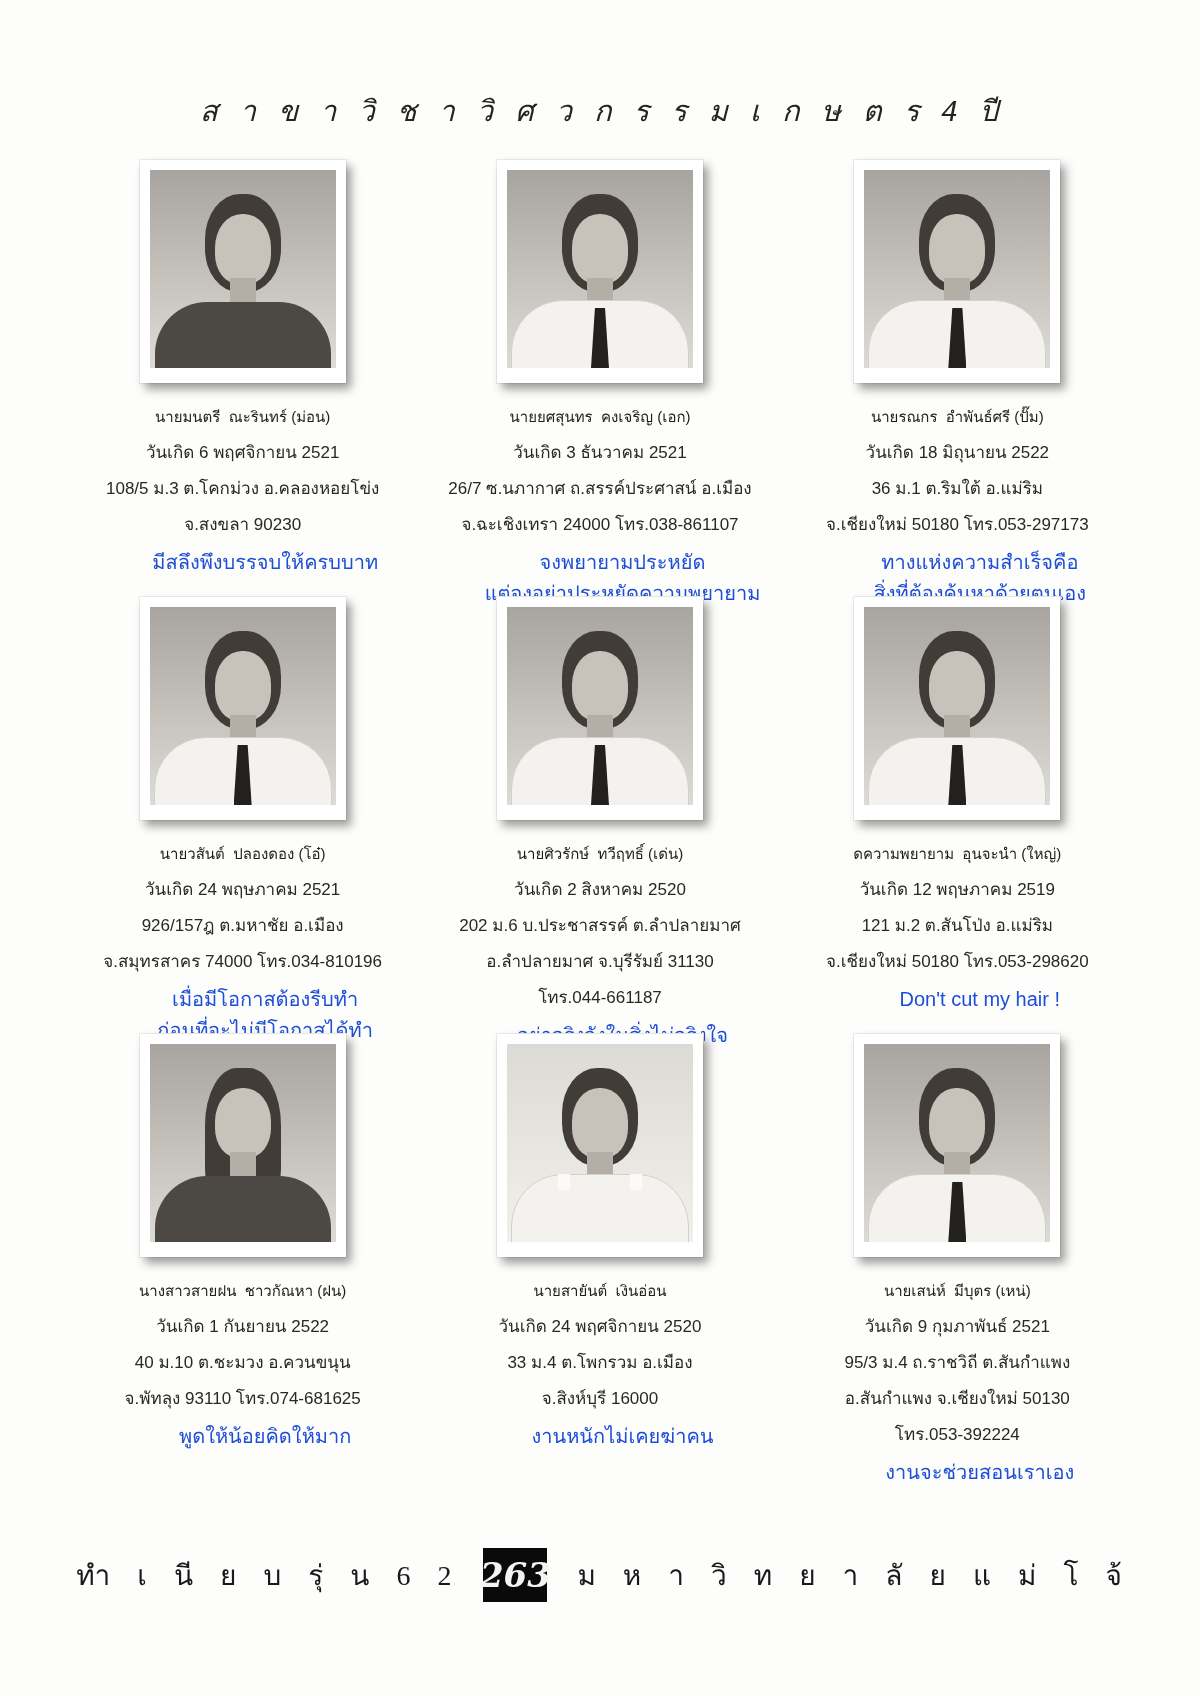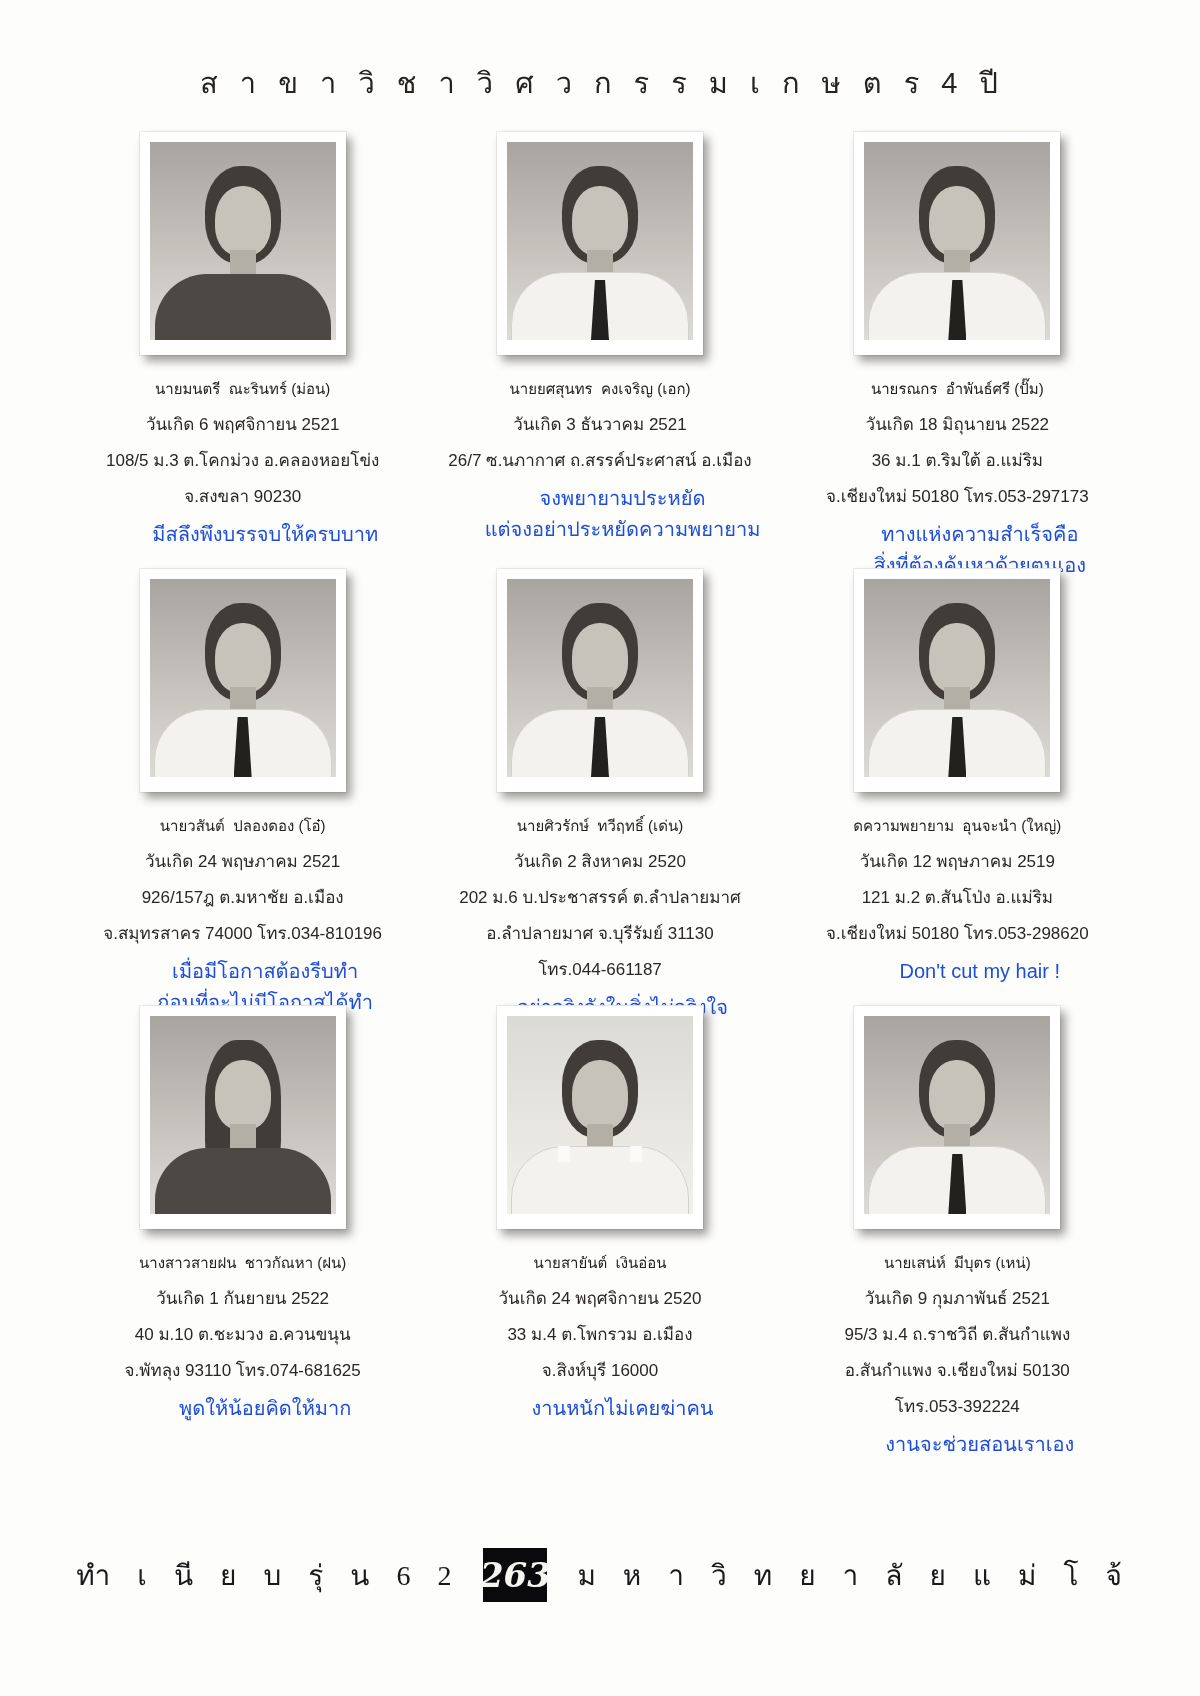--- a/index.html
+++ b/index.html
@@ -5,27 +5,28 @@
   html,body { margin:0; padding:0; }
   body {
     width:1200px; height:1696px;
     background:#fdfdfc;
     font-family:"Liberation Sans", sans-serif;
     color:#1e1c1a;
     position:relative;
     overflow:hidden;
   }
   .page-header {
-    padding-top:60px;
+    padding-top:88px;
     text-align:center;
     font-size:29px;
     font-weight:500;
     letter-spacing:2px;
     word-spacing:10px;
     color:#262220;
+    font-style:italic;
   }
   .grid {
     margin-top:26px;
     display:grid;
     grid-template-columns: 1fr 1fr 1fr;
     grid-auto-rows:437px;
     padding:0 64px;
   }
   .card {
     display:flex;
@@ -160,20 +161,21 @@
         <div class="head"></div>
         <div class="face"></div>
         <div class="neck"></div>
         <div class="shoulders"></div>
         <div class="tie"></div>
       </div>
     </div>
     <div class="name">นายยศสุนทร  คงเจริญ (เอก)</div>
     <div class="line">วันเกิด 3 ธันวาคม 2521</div>
     <div class="line">26/7 ซ.นภากาศ ถ.สรรค์ประศาสน์ อ.เมือง</div>
+    <div class="line">จ.ฉะเชิงเทรา 24000 โทร.038-861107</div>
     <div class="motto">
       <div>จงพยายามประหยัด</div>
       <div>แต่จงอย่าประหยัดความพยายาม</div>
     </div>
   </div>
 
   <div class="card">
     <div class="polaroid t-mid">
       <div class="photo v-tie">
         <div class="head"></div>

